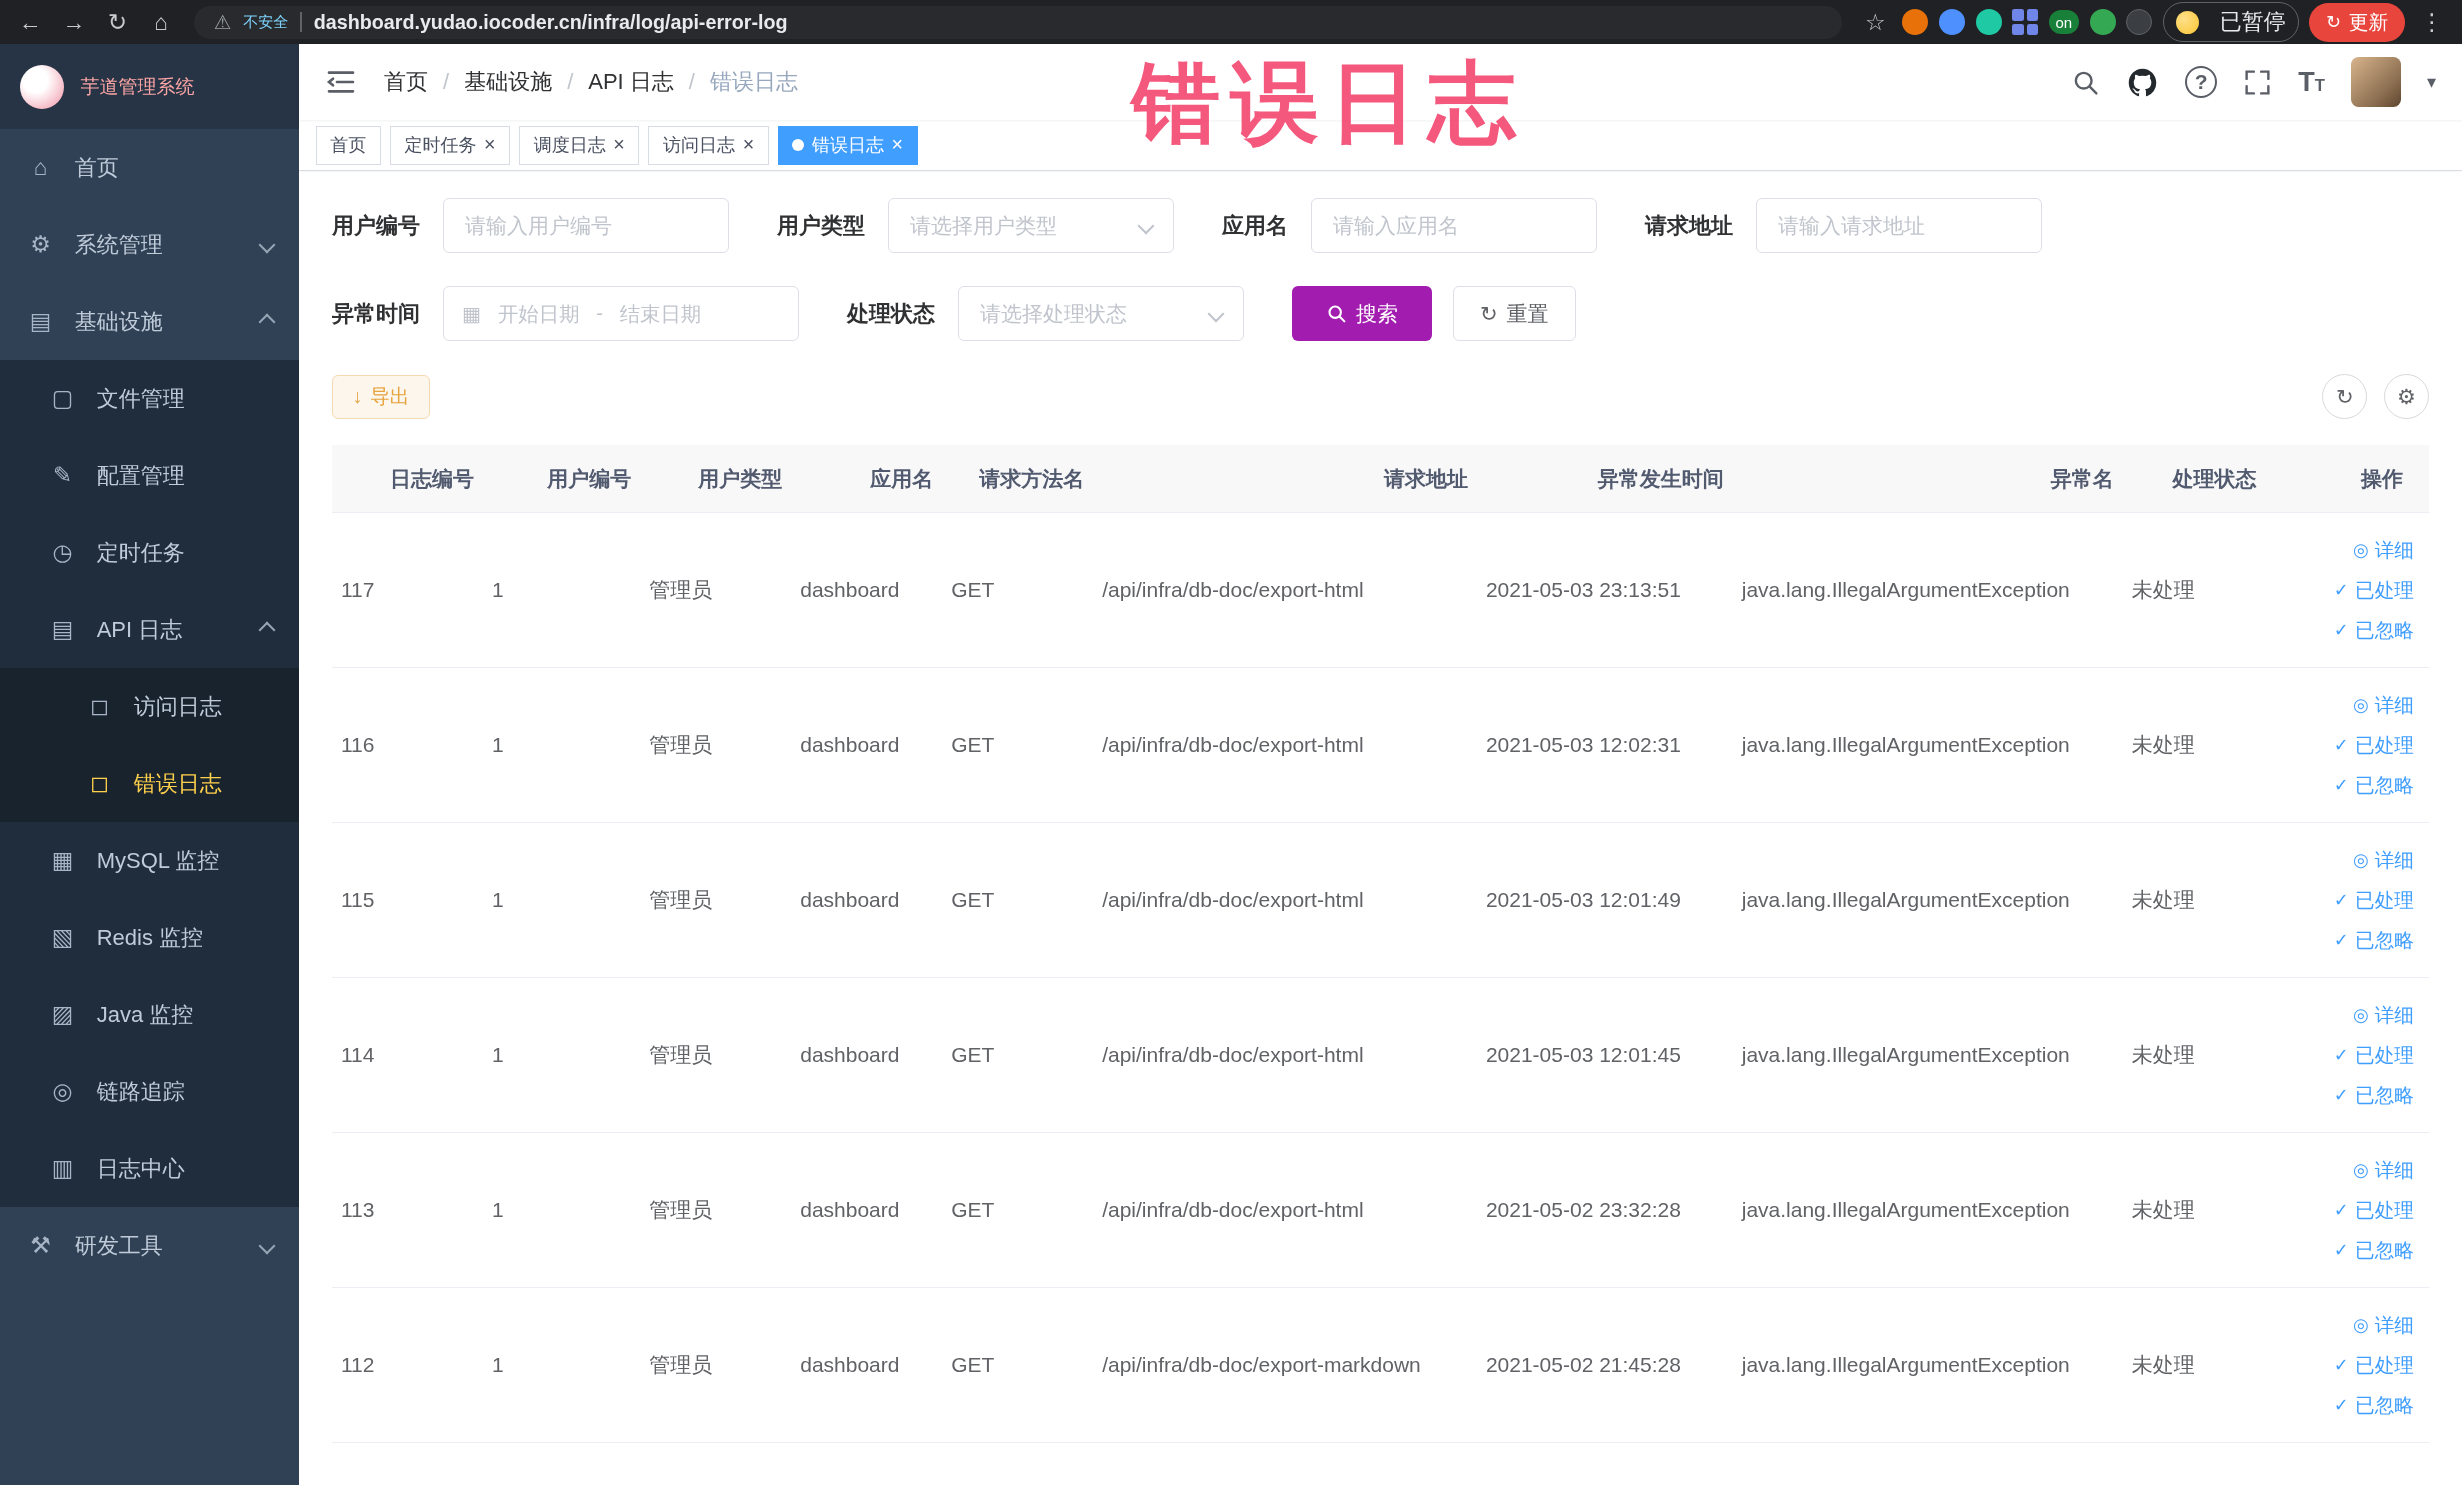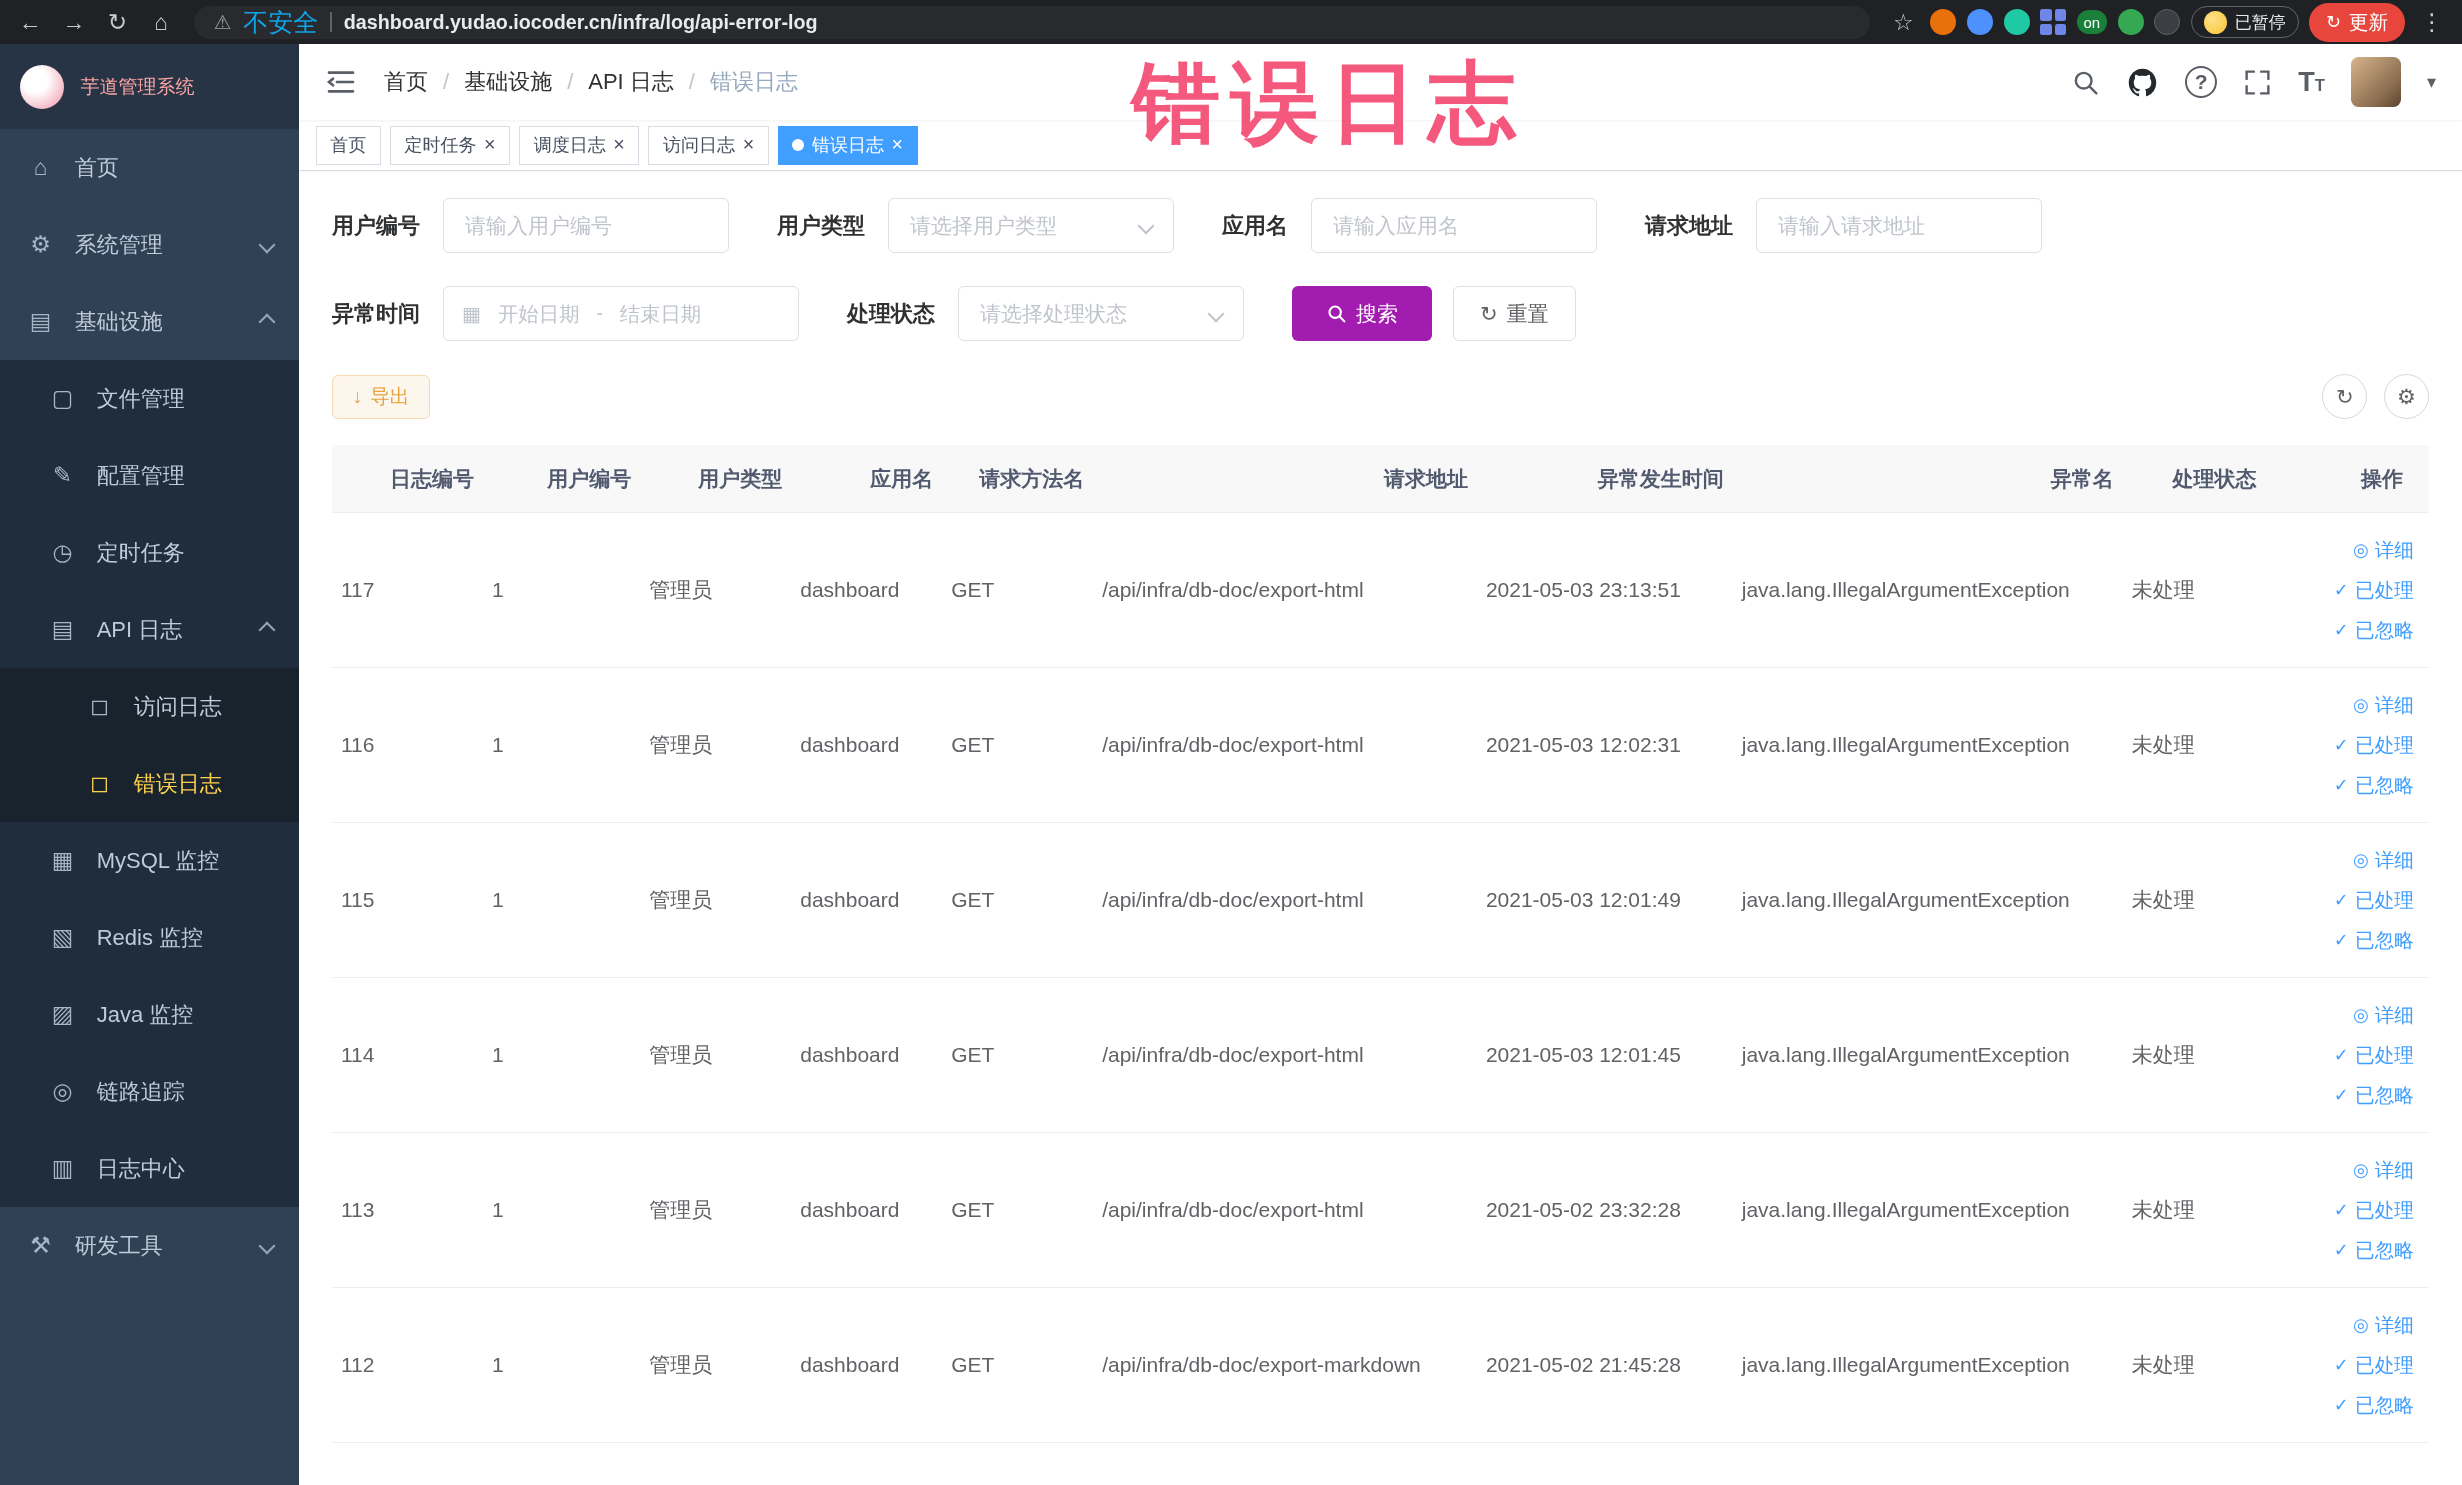--- a/index.html
+++ b/index.html
@@ -4,28 +4,28 @@
 <style>
 *{box-sizing:border-box;margin:0;padding:0}
 html,body{width:2462px;height:1486px;overflow:hidden;background:#fff;
   font-family:"Liberation Sans","DejaVu Sans",sans-serif;}
 
 
 .browser{height:44px;background:#202124;display:flex;align-items:center;padding:0 13.6px;gap:10.6px;color:#c8cacd;position:relative;z-index:5}
 .bicon{font-size:23px;width:33px;text-align:center;flex:none;cursor:pointer}
 .omnibox{flex:1;display:flex;align-items:center;gap:12px;background:#292a2d;border-radius:756px;height:33px;padding:0 19.7px;margin:0 6px;min-width:0}
 .warn-icon{color:#9aa0a6;font-size:19.7px}
-.warn-text{color:#0ea5e9;font-size:25px;flex:none}
+.warn-text{color:#7dd3fc;font-size:15px;flex:none}
 .om-div{width:1.5px;height:19.7px;background:#5f6368;flex:none}
 .url{color:#e8eaed;font-size:19.7px;white-space:nowrap;overflow:hidden;font-weight:700}
 .extdot{width:26px;height:26px;border-radius:50%;flex:none;cursor:pointer}
 .ext-grid{width:26px;height:26px;flex:none;display:grid;grid-template-columns:1fr 1fr;gap:3px;cursor:pointer}
 .ext-grid i{background:#6f86e8;border-radius:2.3px}
 .on-badge{background:#188038;color:#fff;font-size:15px;padding:3.8px 6.8px;border-radius:12px;flex:none;cursor:pointer}
-.pause{display:flex;align-items:center;gap:8px;border:1.5px solid #5f6368;border-radius:756px;padding:3.8px 12px;font-size:17px;color:#e8eaed;flex:none;cursor:pointer}
+.pause{display:flex;align-items:center;gap:21px;border:1.5px solid #5f6368;border-radius:756px;padding:3.8px 12px;font-size:22px;color:#e8eaed;flex:none;cursor:pointer}
 .face{width:23px;height:23px;border-radius:50%;background:radial-gradient(circle at 35% 35%,#ffe08a,#f9c531);flex:none}
 .update{display:flex;align-items:center;gap:7.6px;background:#e8453c;border-radius:756px;padding:6px 16.7px;color:#fff;font-size:19.7px;flex:none;cursor:pointer}
 .update .u-ic{font-size:18px}
 
 
 .app{display:flex;height:1442px;position:relative}
 .sidebar{width:299px;background:#304156;color:#bfcbd9;flex:none;overflow:hidden}
 .logo{height:85px;display:flex;align-items:center;gap:16.7px;padding:0 19.7px;background:#263445}
 .logo-avatar{width:44px;height:44px;border-radius:50%;background:radial-gradient(circle at 35% 35%,#ffffff 30%,#f5b8c4 75%,#e58ca0);flex:none}
 .logo-title{color:#fca5a5;font-weight:400;font-size:19px;white-space:nowrap}

